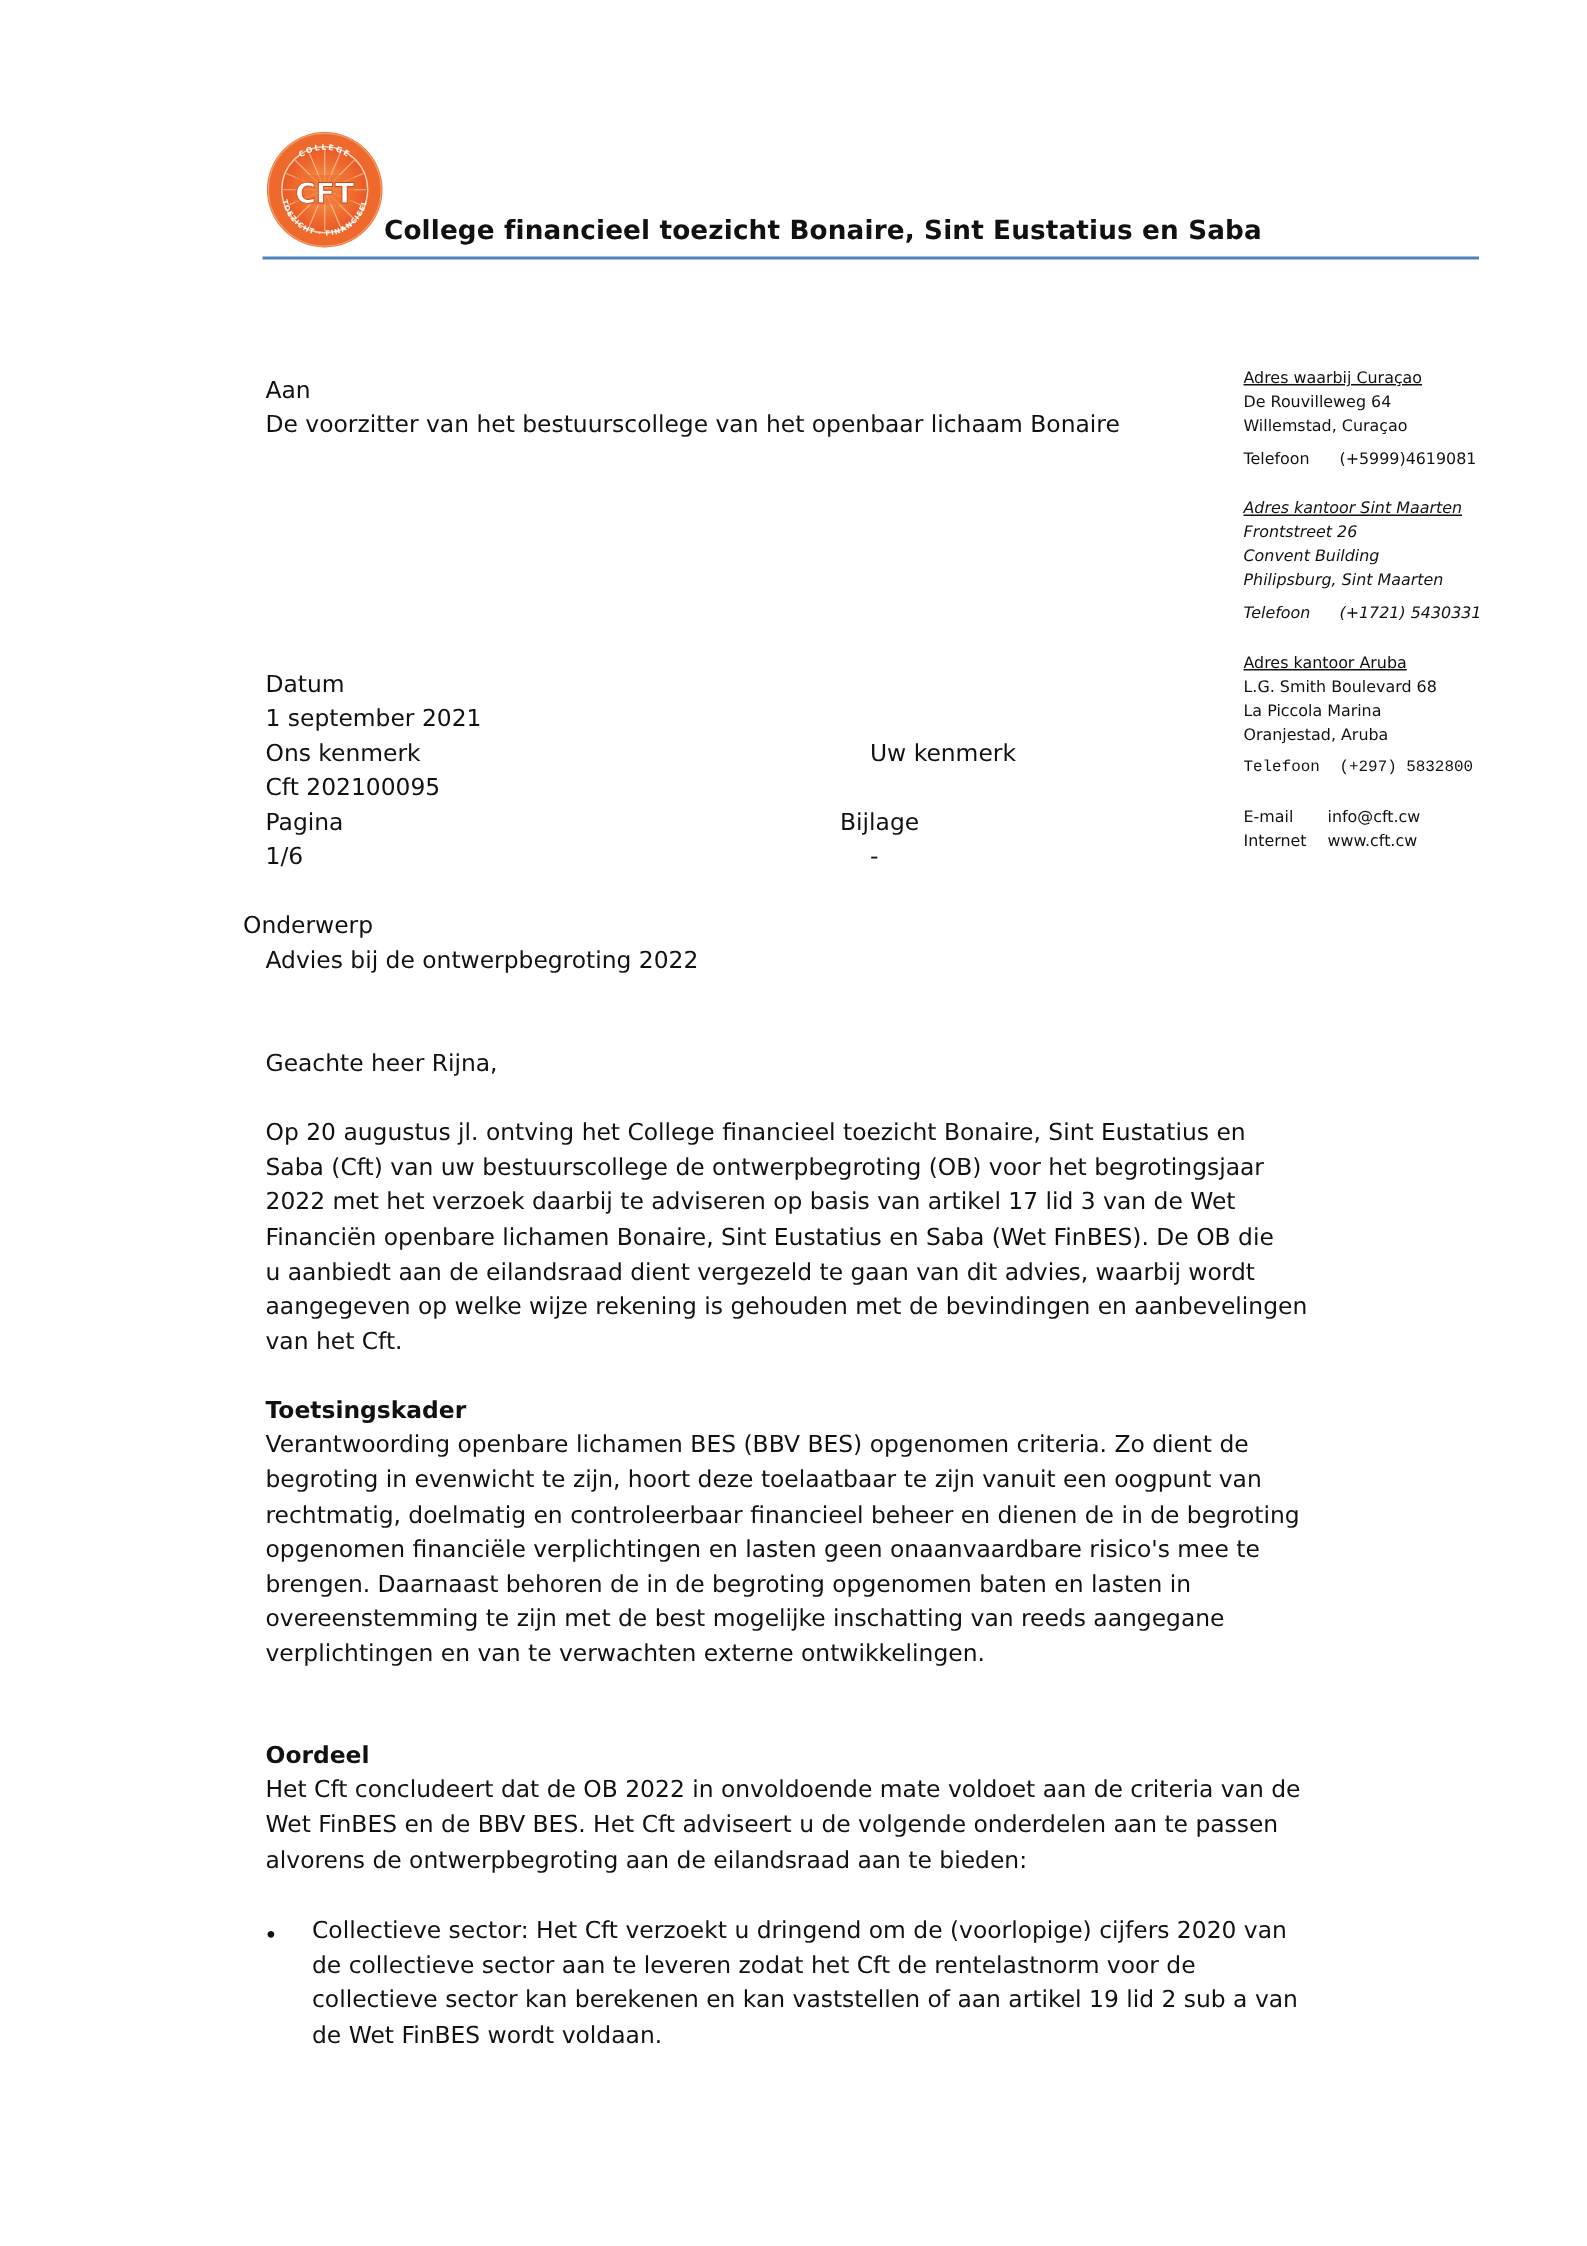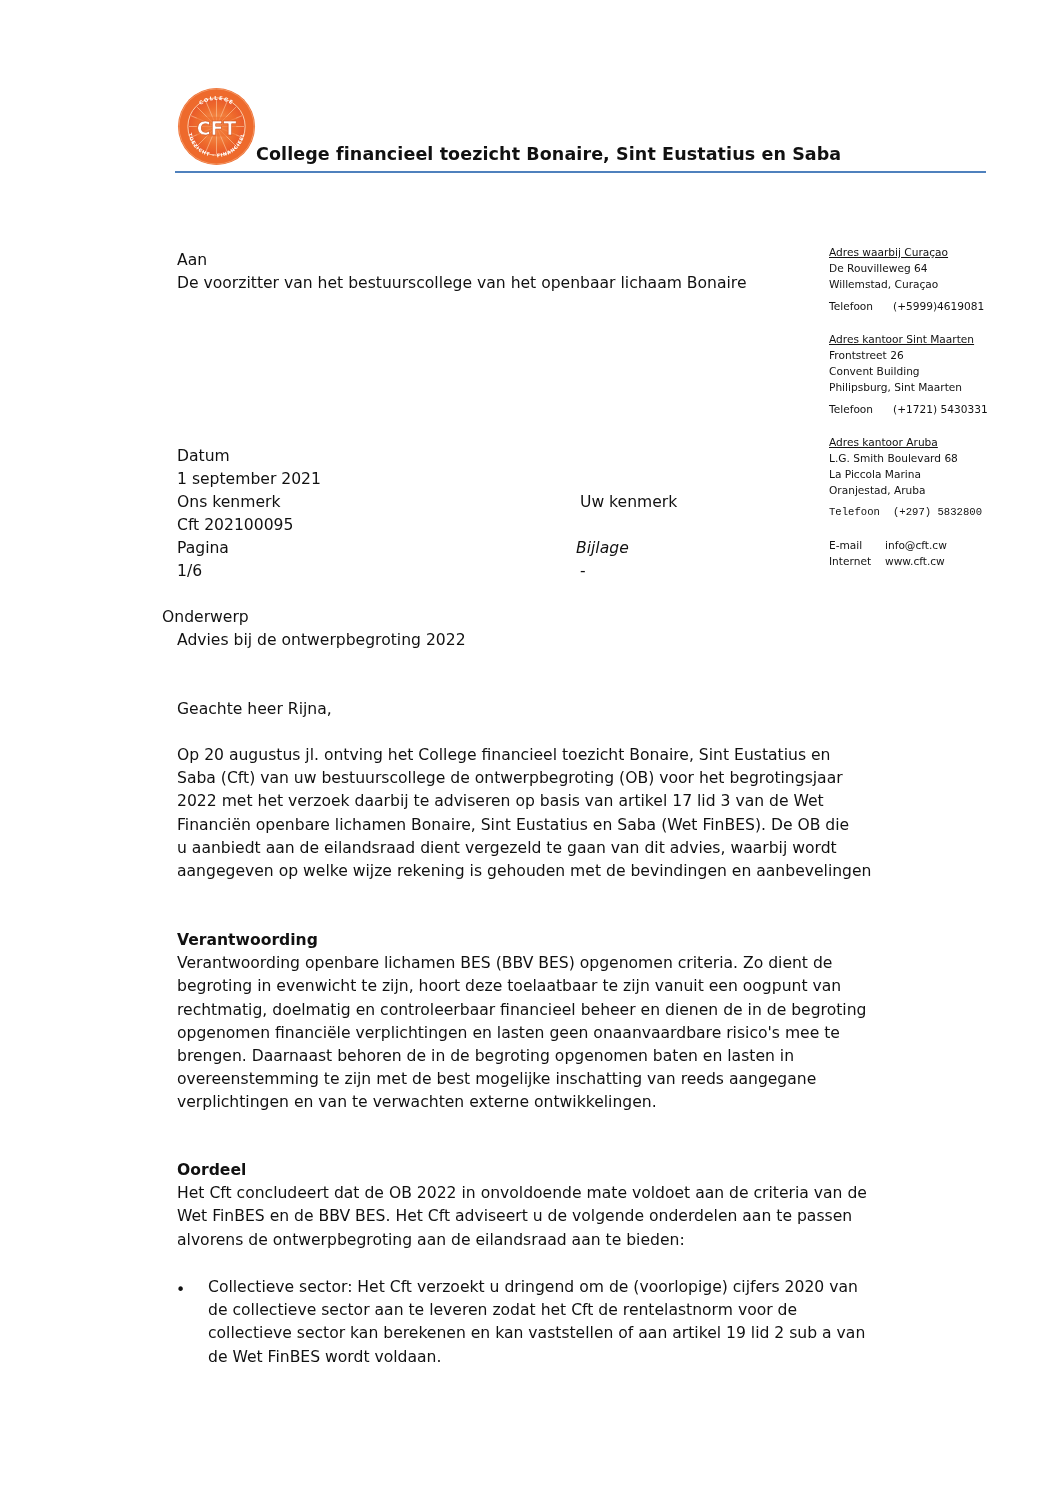--- a/index.html
+++ b/index.html
@@ -78,21 +78,21 @@
 
 <div class="abs side" style="top:244px;">
   <div class="u">Adres waarbij Curaçao</div>
   <div>De Rouvilleweg 64</div>
   <div>Willemstad, Curaçao</div>
   <div style="margin-top:6px;">
     <span class="lbl">Telefoon</span><span>(+5999)4619081</span>
   </div>
 </div>
 
-<div class="abs side" style="top:331px;">
+<div class="abs side" style="top:331px;font-style:italic;">
   <div class="u">Adres kantoor Sint Maarten</div>
   <div>Frontstreet 26</div>
   <div>Convent Building</div>
   <div>Philipsburg, Sint Maarten</div>
   <div style="margin-top:6px;">
     <span class="lbl">Telefoon</span><span>(+1721) 5430331</span>
   </div>
 </div>
 
 <div class="abs side" style="top:434px;">
@@ -114,39 +114,40 @@
   </div>
 </div>
 
 <div class="abs txt" style="left:177px; top:445px;">Datum</div>
 <div class="abs txt" style="left:177px; top:468px;">1 september 2021</div>
 <div class="abs txt" style="left:177px; top:491px;">Ons kenmerk</div>
 <div class="abs txt" style="left:580px; top:491px;">Uw kenmerk</div>
 <div class="abs txt" style="left:177px; top:514px;">Cft 202100095</div>
 <div class="abs txt" style="left:580px; top:514px;"></div>
 <div class="abs txt" style="left:177px; top:537px;">Pagina</div>
-<div class="abs txt" style="left:576px; top:537px;font-style:italic;">Bijlage</div>
+<div class="abs txt" style="left:560px; top:537px;">Bijlage</div>
 <div class="abs txt" style="left:177px; top:560px;">1/6</div>
 <div class="abs txt" style="left:580px; top:560px;">-</div>
 <div class="abs txt" style="left:162px; top:606px;">Onderwerp</div>
 <div class="abs txt" style="left:177px; top:629px;">Advies bij de ontwerpbegroting 2022</div>
 
 <div class="abs txt" style="left:177px; top:698px;">Geachte heer Rijna,</div>
 
 <div class="abs para" style="left:177px; top:744px;">
   <span class="line">Op 20 augustus jl. ontving het College financieel toezicht Bonaire, Sint Eustatius en</span>
   <span class="line">Saba (Cft) van uw bestuurscollege de ontwerpbegroting (OB) voor het begrotingsjaar</span>
   <span class="line">2022 met het verzoek daarbij te adviseren op basis van artikel 17 lid 3 van de Wet</span>
   <span class="line">Financiën openbare lichamen Bonaire, Sint Eustatius en Saba (Wet FinBES). De OB die</span>
   <span class="line">u aanbiedt aan de eilandsraad dient vergezeld te gaan van dit advies, waarbij wordt</span>
   <span class="line">aangegeven op welke wijze rekening is gehouden met de bevindingen en aanbevelingen</span>
+  <span class="line">van het Cft.</span>
 </div>
 
 <div class="abs para" style="left:177px; top:929px;">
-  <span class="line heading">Verantwoording</span>
+  <span class="line heading">Toetsingskader</span>
   <span class="line">Verantwoording openbare lichamen BES (BBV BES) opgenomen criteria. Zo dient de</span>
   <span class="line">begroting in evenwicht te zijn, hoort deze toelaatbaar te zijn vanuit een oogpunt van</span>
   <span class="line">rechtmatig, doelmatig en controleerbaar financieel beheer en dienen de in de begroting</span>
   <span class="line">opgenomen financiële verplichtingen en lasten geen onaanvaardbare risico's mee te</span>
   <span class="line">brengen. Daarnaast behoren de in de begroting opgenomen baten en lasten in</span>
   <span class="line">overeenstemming te zijn met de best mogelijke inschatting van reeds aangegane</span>
   <span class="line">verplichtingen en van te verwachten externe ontwikkelingen.</span>
 </div>
 
 <div class="abs para" style="left:177px; top:1159px;">

